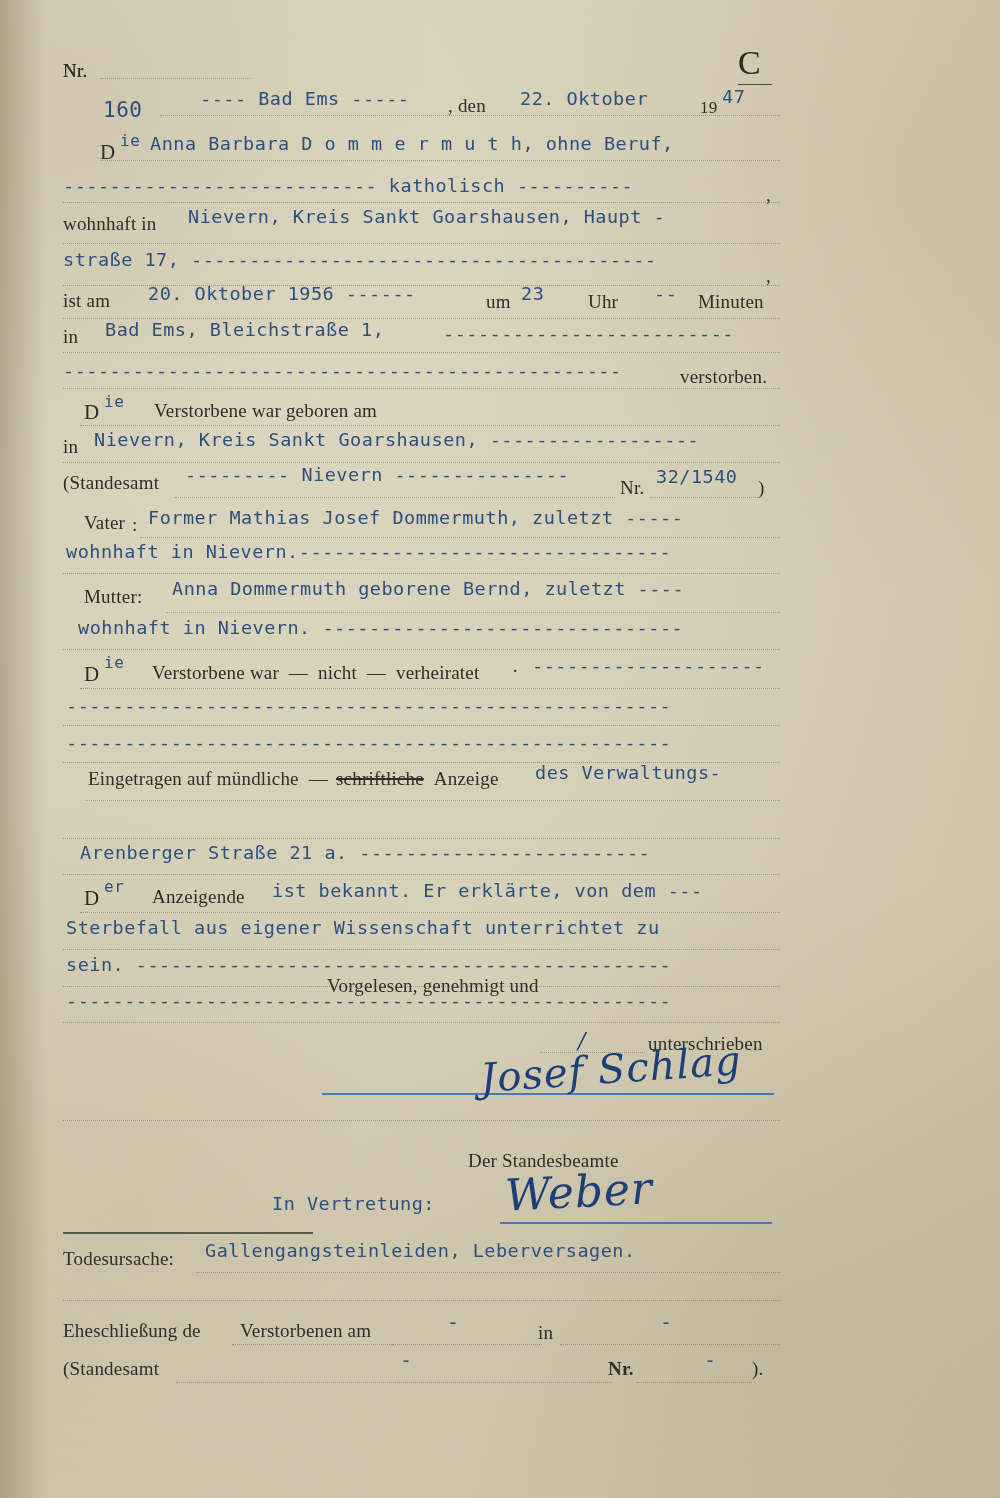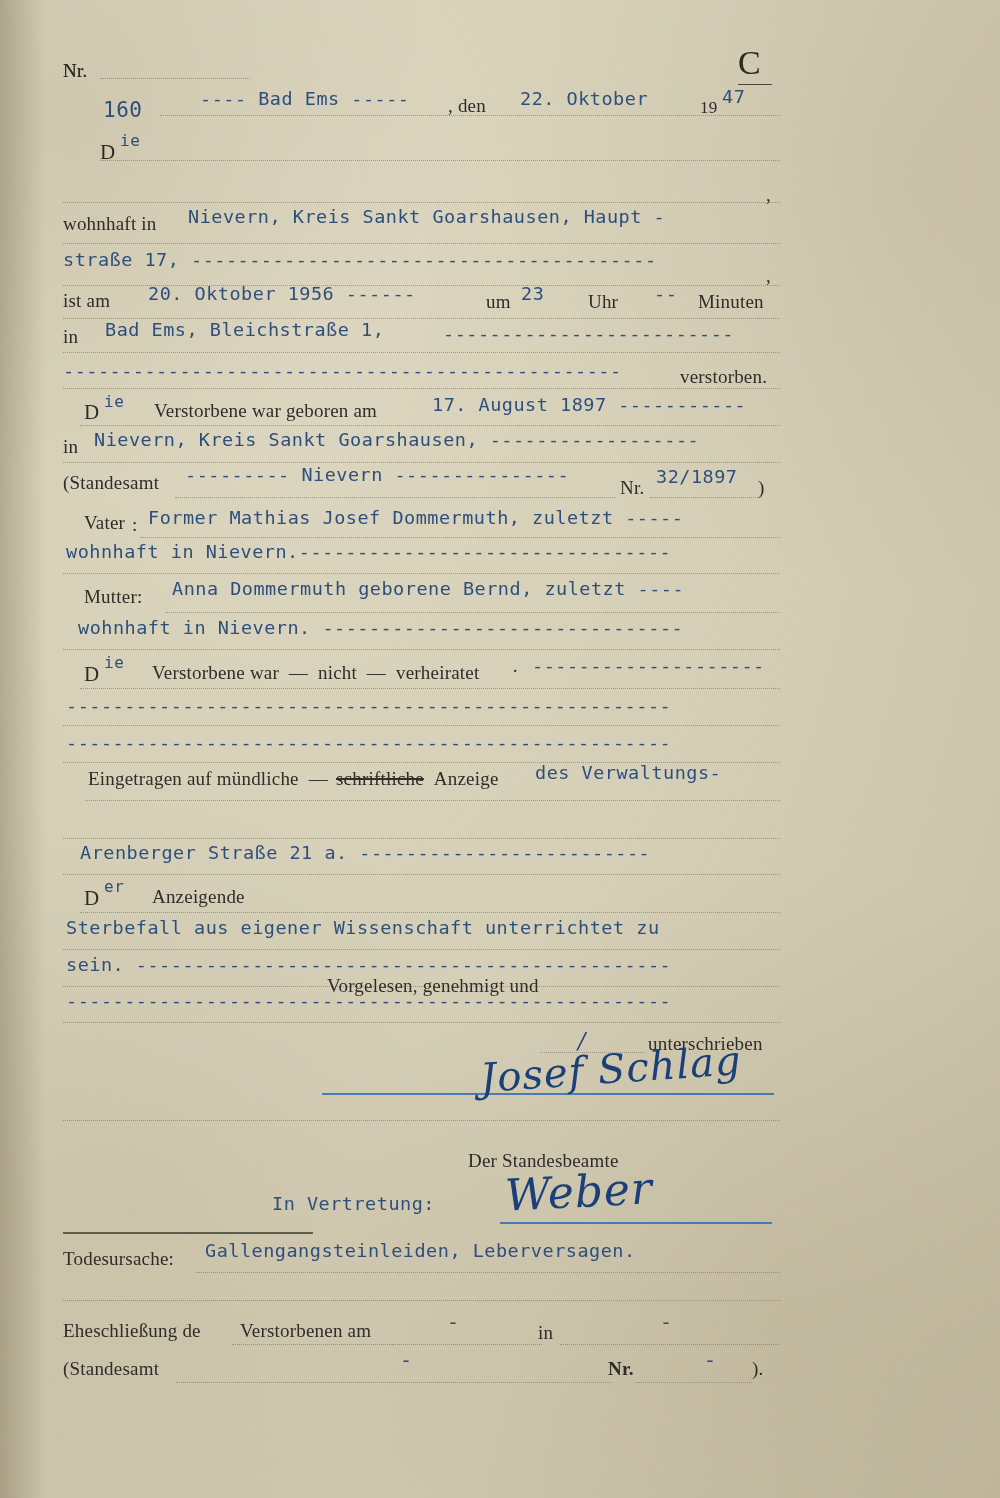--- a/index.html
+++ b/index.html
@@ -142,22 +142,24 @@
     <div class="dots" style="left:160px; top:115px; width:620px;"></div>
     <span class="tw row" style="left:200px; top:88px;">---- Bad Ems -----</span>
     <span class="pre row" style="left:448px; top:95px;">, den</span>
     <span class="tw row" style="left:520px; top:88px;">22. Oktober</span>
     <span class="pre row" style="left:700px; top:98px; font-size:17px;">19</span>
     <span class="tw row" style="left:722px; top:86px;">47</span>
 
     <div class="dots" style="left:100px; top:160px; width:680px;"></div>
     <span class="pre row" style="left:100px; top:140px; font-size:21px;">D</span>
     <span class="tw row" style="left:120px; top:131px; font-size:16px;">ie</span>
+    <span class="tw row" style="left:150px; top:133px;">Anna Barbara D o m m e r m u t h, ohne Beruf,</span>
 
     <div class="dots" style="left:63px; top:202px; width:717px;"></div>
+    <span class="tw row" style="left:63px; top:175px;">--------------------------- katholisch ----------</span>
     <span class="pre row" style="left:766px; top:184px;">,</span>
 
     <div class="dots" style="left:63px; top:243px; width:717px;"></div>
     <span class="pre row" style="left:63px; top:213px;">wohnhaft in</span>
     <span class="tw row" style="left:188px; top:206px;">Nievern, Kreis Sankt Goarshausen, Haupt -</span>
 
     <div class="dots" style="left:63px; top:285px; width:717px;"></div>
     <span class="tw row" style="left:63px; top:249px;">straße 17, ----------------------------------------</span>
     <span class="pre row" style="left:766px; top:265px;">,</span>
 
@@ -176,32 +178,31 @@
     <span class="tw row" style="left:443px; top:323px;">-------------------------</span>
 
     <div class="dots" style="left:63px; top:388px; width:717px;"></div>
     <span class="tw row" style="left:63px; top:360px;">------------------------------------------------</span>
     <span class="pre row" style="left:680px; top:366px;">verstorben.</span>
 
     <div class="dots" style="left:80px; top:425px; width:700px;"></div>
     <span class="pre row" style="left:84px; top:400px; font-size:21px;">D</span>
     <span class="tw row" style="left:104px; top:392px; font-size:16px;">ie</span>
     <span class="pre row" style="left:154px; top:400px;">Verstorbene war geboren am</span>
-    <span class="tw row" style="left:432px; top:394px;">17. August 1897 -----------</span>
 
     <div class="dots" style="left:63px; top:462px; width:717px;"></div>
     <span class="pre row" style="left:63px; top:436px;">in</span>
     <span class="tw row" style="left:94px; top:429px;">Nievern, Kreis Sankt Goarshausen, ------------------</span>
 
     <div class="dots" style="left:175px; top:497px; width:440px;"></div>
     <div class="dots" style="left:650px; top:497px; width:112px;"></div>
     <span class="pre row" style="left:63px; top:472px;">(Standesamt</span>
     <span class="tw row" style="left:185px; top:464px;">--------- Nievern ---------------</span>
     <span class="pre row" style="left:620px; top:477px;">Nr.</span>
-    <span class="tw row" style="left:656px; top:466px;">32/1897</span>
+    <span class="tw row" style="left:656px; top:466px;">32/1540</span>
     <span class="pre row" style="left:758px; top:477px;">)</span>
 
     <div class="dots" style="left:140px; top:537px; width:640px;"></div>
     <span class="pre row" style="left:84px; top:512px;">Vater</span>
     <span class="pre row" style="left:132px; top:514px;">:</span>
     <span class="tw row" style="left:148px; top:507px;">Former Mathias Josef Dommermuth, zuletzt -----</span>
 
     <div class="dots" style="left:63px; top:573px; width:717px;"></div>
     <span class="tw row" style="left:66px; top:541px;">wohnhaft in Nievern.--------------------------------</span>
 
@@ -233,20 +234,21 @@
 
     <div class="dots" style="left:63px; top:838px; width:717px;"></div>
 
     <div class="dots" style="left:63px; top:874px; width:717px;"></div>
     <span class="tw row" style="left:80px; top:842px;text-align:center;">Arenberger Straße 21 a. -------------------------</span>
 
     <div class="dots" style="left:80px; top:912px; width:700px;"></div>
     <span class="pre row" style="left:84px; top:886px; font-size:21px;">D</span>
     <span class="tw row" style="left:104px; top:877px; font-size:16px;">er</span>
     <span class="pre row" style="left:152px; top:886px;">Anzeigende</span>
+    <span class="tw row" style="left:272px; top:880px;">ist bekannt. Er erklärte, von dem ---</span>
 
     <div class="dots" style="left:63px; top:949px; width:717px;"></div>
     <span class="tw row" style="left:66px; top:917px;">Sterbefall aus eigener Wissenschaft unterrichtet zu</span>
 
     <div class="dots" style="left:63px; top:986px; width:717px;"></div>
     <span class="tw row" style="left:66px; top:954px;text-align:right;">sein. ----------------------------------------------</span>
 
     <div class="dots" style="left:63px; top:1022px; width:717px;"></div>
     <span class="tw row" style="left:66px; top:990px;">----------------------------------------------------</span>
 

